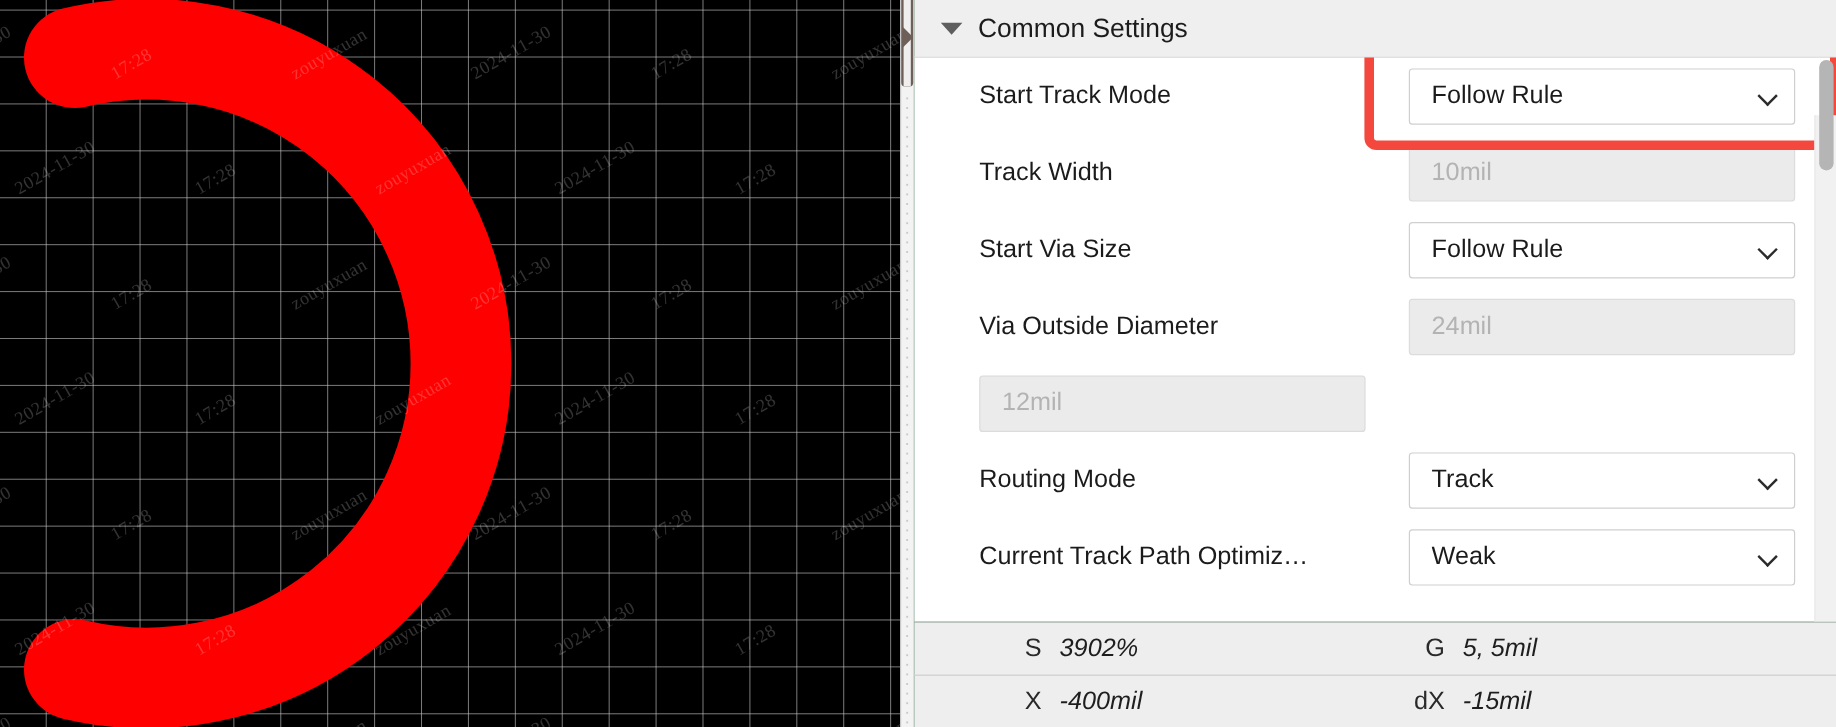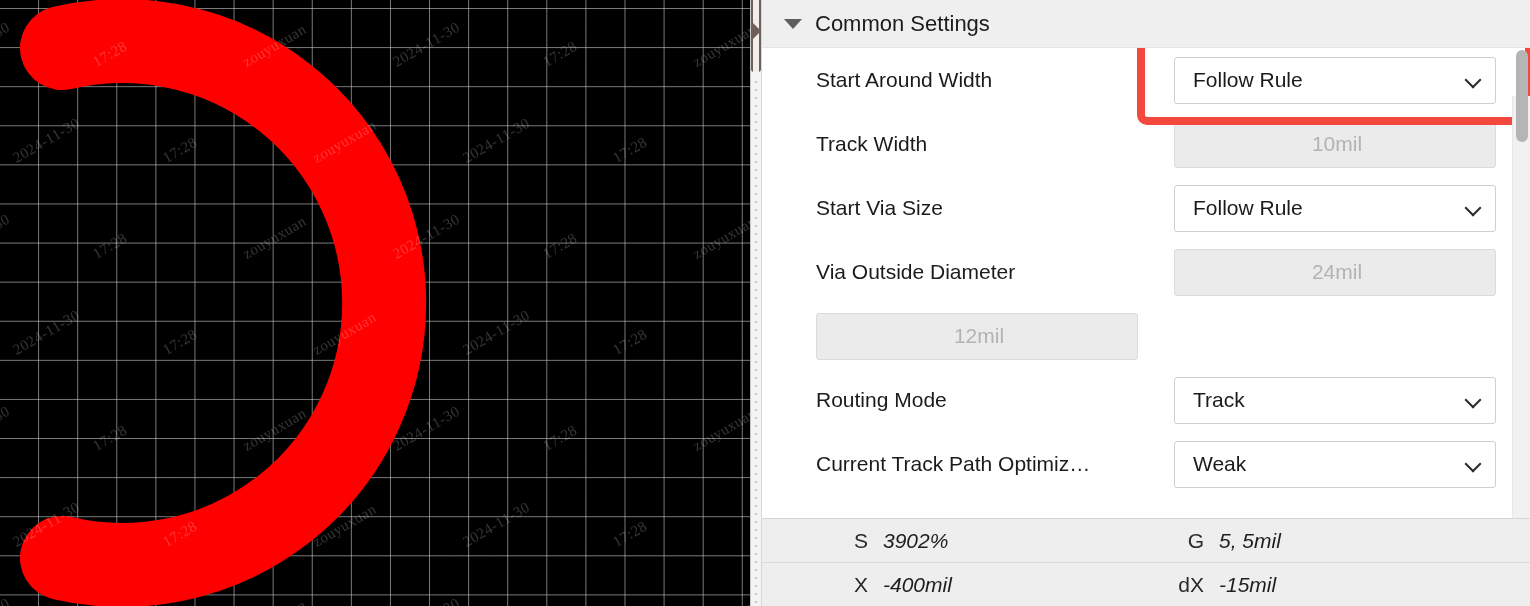--- a/index.html
+++ b/index.html
@@ -173,21 +173,20 @@
     align-items: center;
     padding: 0 14px 0 18px;
     font-size: 21px;
     background: #ffffff;
     color: #1b1b1b;
   }
   .field.disabled {
     background: #ebebeb;
     border-color: #dcdcdc;
     color: #b3b3b3;
-    text-align: center;
   }
   .field .val { flex: 1 1 auto; white-space: nowrap; overflow: hidden; }
   .chev {
     width: 15px; height: 15px;
     flex: 0 0 15px;
     position: relative;
     margin-left: 6px;
   }
   .chev::before {
     content: "";
@@ -330,21 +329,21 @@
   <div class="panel">
 
     <div class="section-header">
       <div class="caret"></div>
       <div class="section-title">Common Settings</div>
     </div>
 
     <div class="form-area">
       <div class="form-rows" id="rows-container">
           <div class="row">
-            <div class="row-label">Start Around Width</div>
+            <div class="row-label">Start Track Mode</div>
             <div class="field">
               <span class="val">Follow Rule</span>
               <span class="chev"></span>
             </div>
           </div>
           <div class="row">
             <div class="row-label">Track Width</div>
             <div class="field disabled">
               <span class="val">10mil</span>
             </div>

